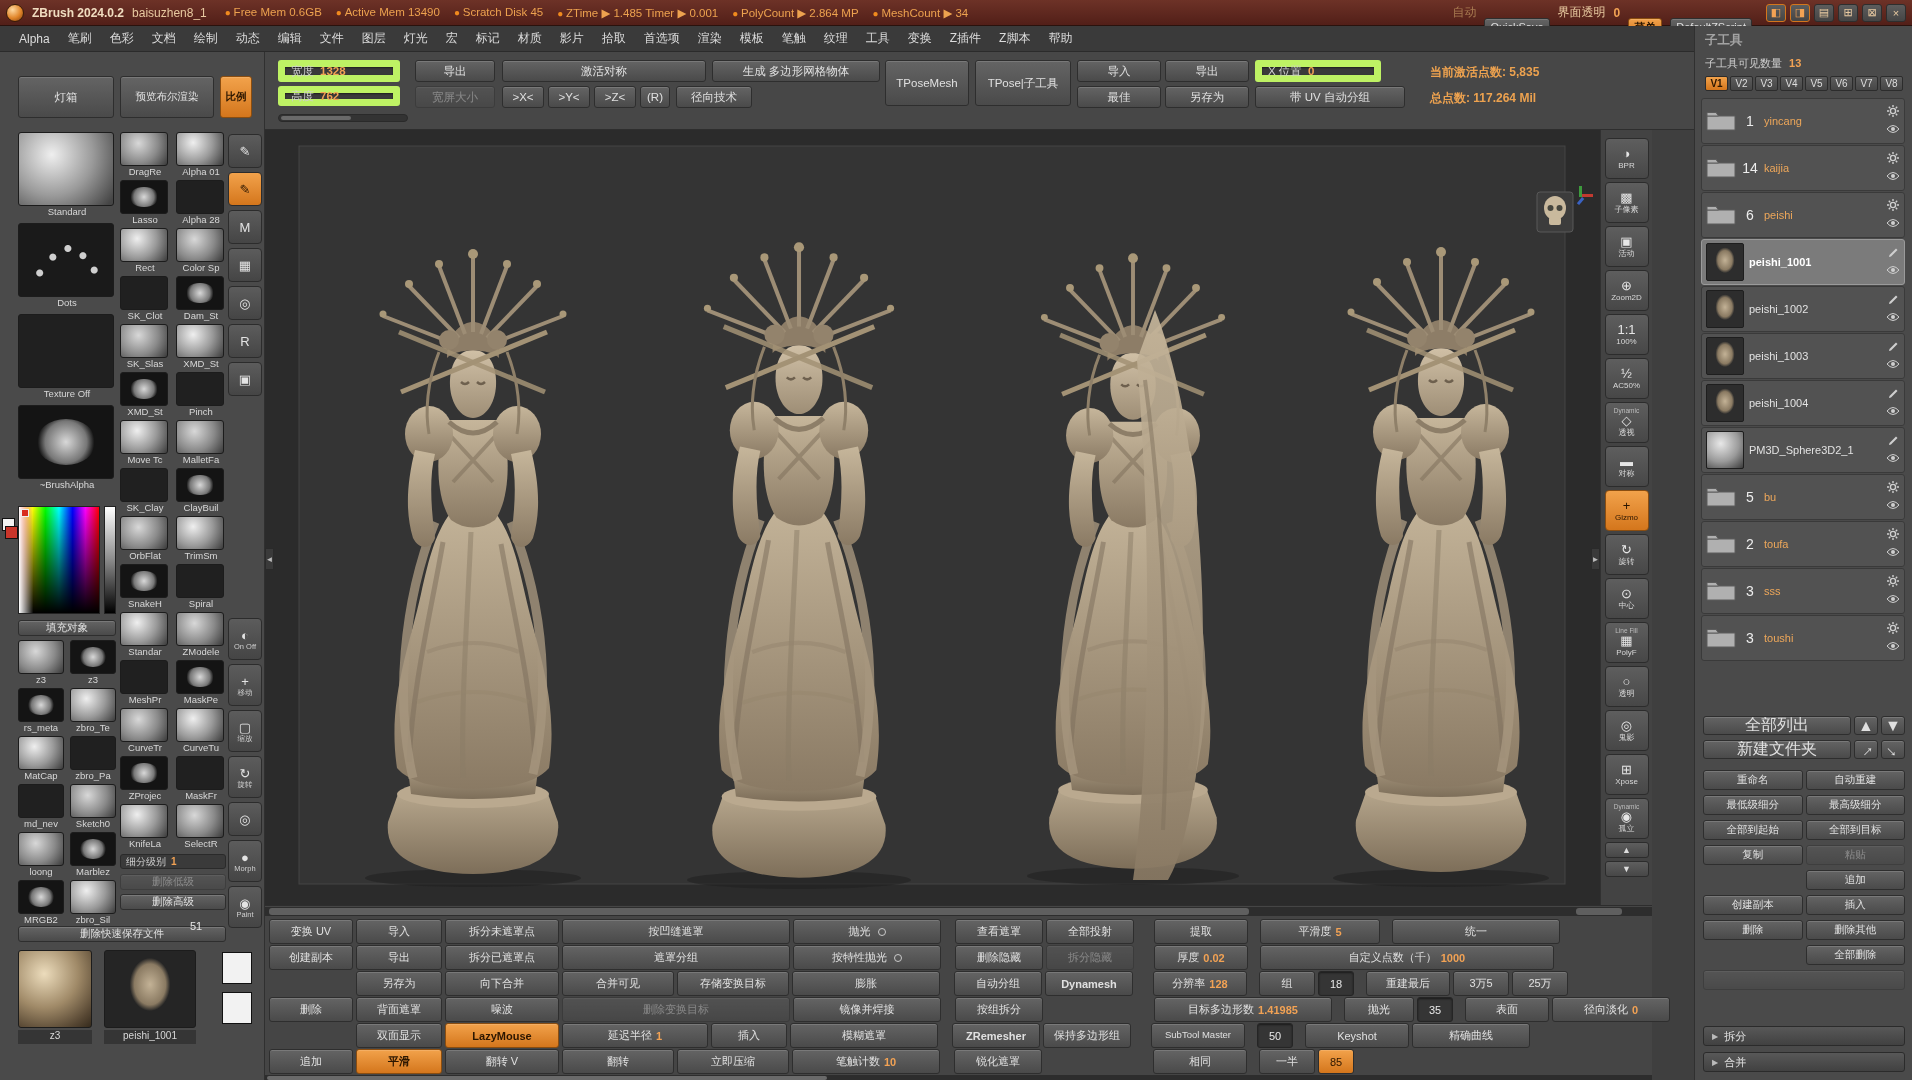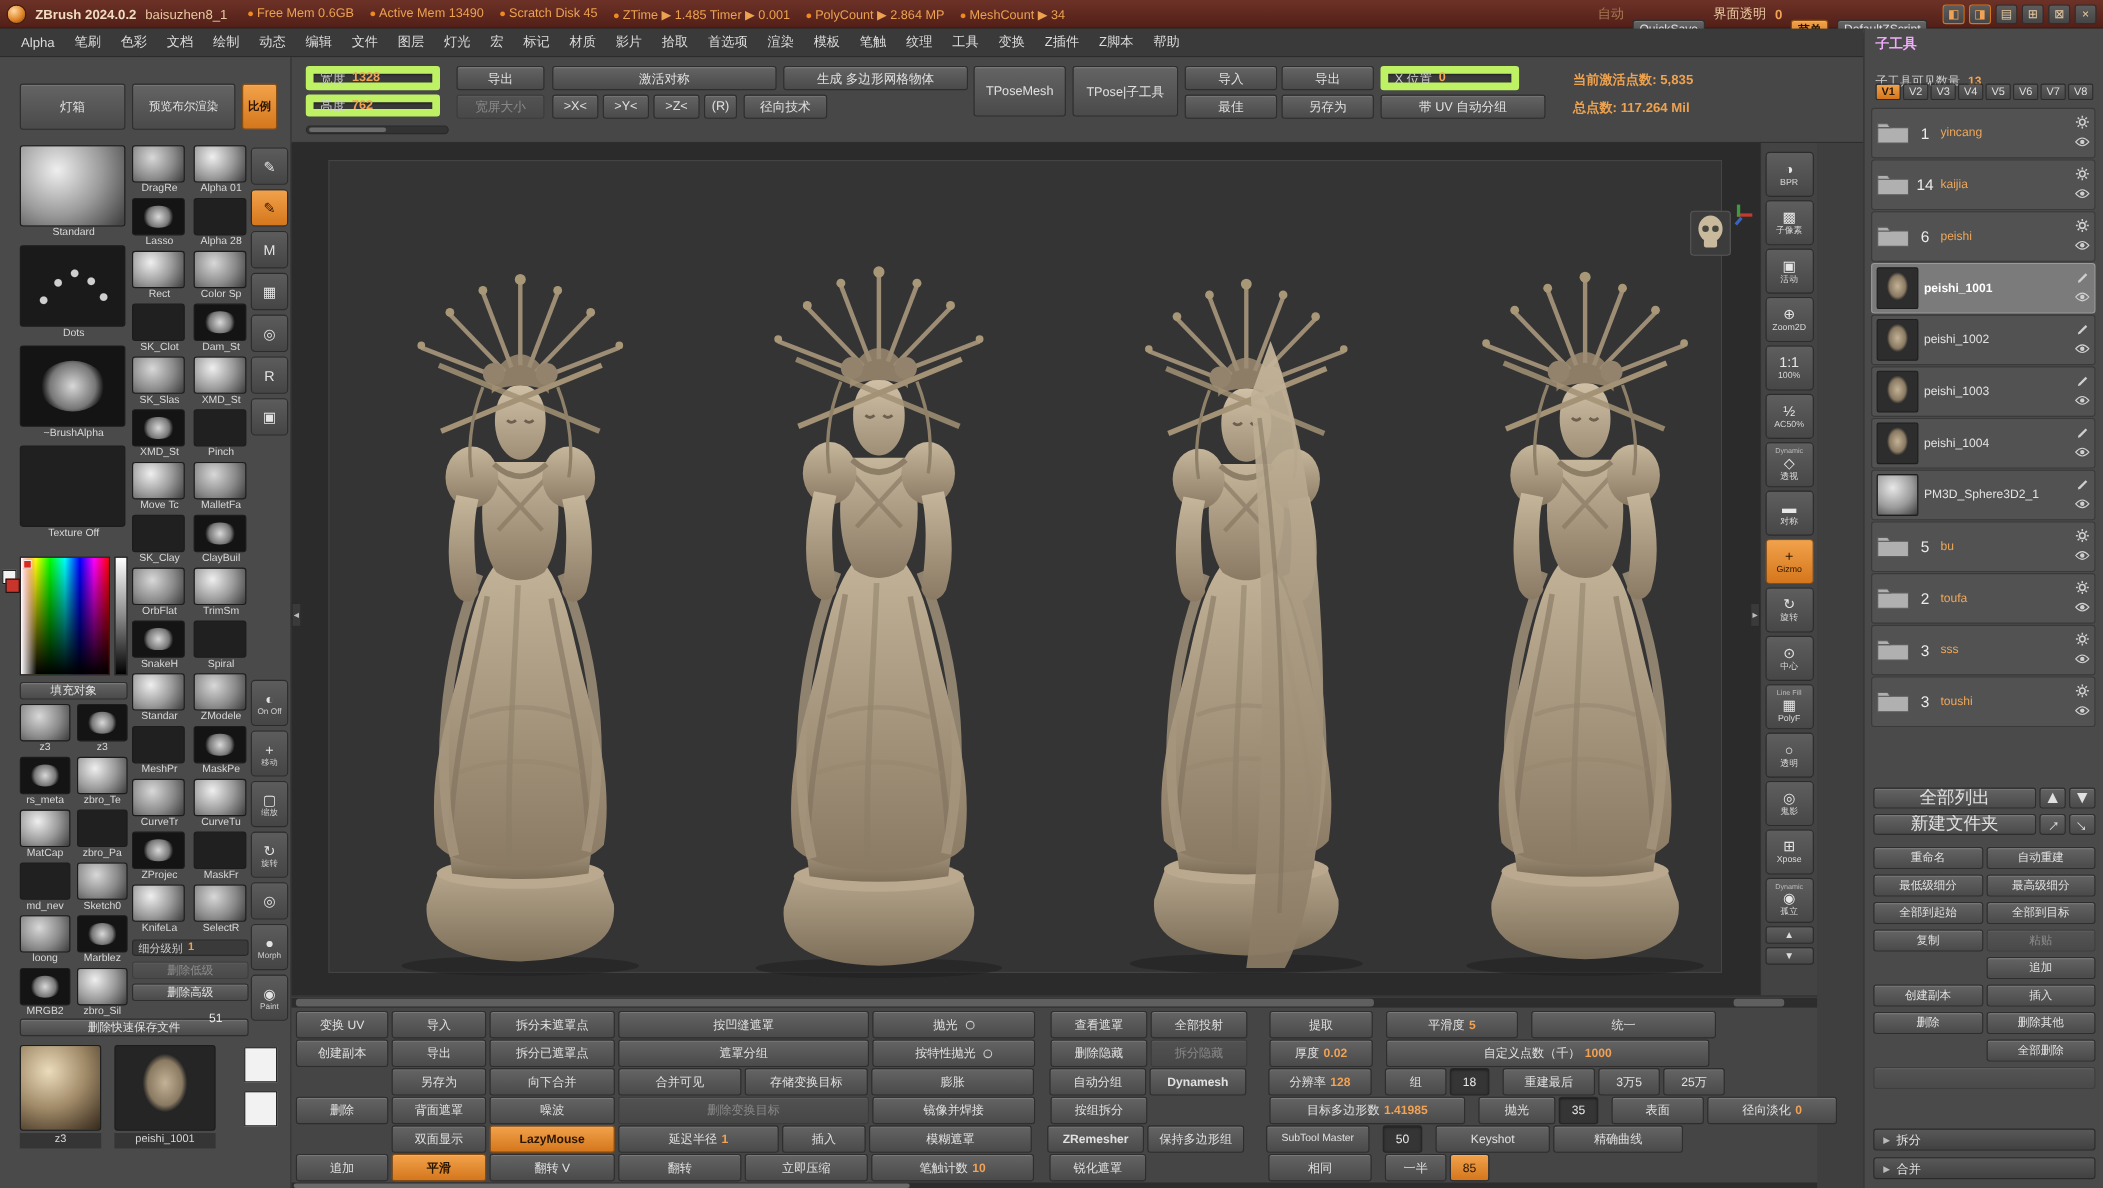--- a/index.html
+++ b/index.html
@@ -87,22 +87,22 @@
 .shelf{position:absolute;left:1600px;top:130px;width:52px;height:775px;background:#434343;border-left:1px solid #313131;display:flex;flex-direction:column;align-items:center;padding-top:8px;gap:3px;}
 .sh-btn{width:44px;height:41px;background:linear-gradient(#5e5e5e,#474747);border:1px solid #2c2c2c;border-radius:4px;display:flex;flex-direction:column;align-items:center;justify-content:center;line-height:1;}
 .sh-btn.active{background:linear-gradient(#f2a24b,#d4761c);border-color:#8a4d10;}
 .sh-glyph{font-size:13px;color:#e6e6e6;}
 .sh-btn.active .sh-glyph,.sh-btn.active .sh-label{color:#2b1600;}
 .sh-label{font-size:8px;color:#d8d8d8;margin-top:2px;}
 .sh-tag{font-size:6.5px;color:#bdbdbd;}
 .sh-arrow{width:44px;height:16px;font-size:9px;display:flex;align-items:center;justify-content:center;background:linear-gradient(#5e5e5e,#474747);border:1px solid #2c2c2c;border-radius:3px;color:#ddd;}
 
 .right-panel{position:absolute;left:1694px;top:26px;width:218px;height:1054px;background:#4a4a4a;border-left:1px solid #303030;padding:0 8px;}
-.rp-title{position:absolute;left:10px;top:6px;font-size:12.5px;color:#f0abfc;font-weight:bold;}
-.rp-count{position:absolute;left:10px;top:30px;font-size:11px;color:#cfcfcf;margin-top:10px;}
+.rp-title{position:absolute;left:10px;top:6px;font-size:12.5px;color:#a3a3a3;font-weight:bold;}
+.rp-count{position:absolute;left:10px;top:30px;font-size:11px;color:#cfcfcf;}
 .rp-count .val{margin-left:4px;}
 .rp-tabs{position:absolute;left:10px;top:50px;display:flex;gap:2px;}
 .rp-tab{width:23px;height:15px;font-size:10px;display:flex;align-items:center;justify-content:center;background:linear-gradient(#5c5c5c,#464646);border:1px solid #2c2c2c;border-radius:2px;color:#ddd;}
 .rp-tab.active{background:linear-gradient(#f2a24b,#d4761c);color:#2b1600;font-weight:bold;}
 #subtool-list{position:absolute;left:6px;top:72px;width:204px;}
 .st-row{height:46px;margin-bottom:1px;background:#525252;border:1px solid #3a3a3a;border-radius:3px;display:flex;align-items:center;gap:5px;padding:0 4px;}
 .st-row.sel{background:#7b7b7b;border-color:#9a9a9a;}
 .st-folder{display:flex;align-items:center;}
 .st-count{font-size:14px;color:#ededed;min-width:18px;text-align:center;}
 .st-name{flex:1;font-size:11px;color:#e2e2e2;overflow:hidden;white-space:nowrap;}
@@ -245,26 +245,26 @@
     <div id="big-brushes">
         <div class="bb-cell">
           <div class="thumb tv-sphere"></div>
           <div class="tlabel">Standard</div>
         </div>
         <div class="bb-cell">
           <div class="thumb tv-dots"></div>
           <div class="tlabel">Dots</div>
         </div>
         <div class="bb-cell">
+          <div class="thumb tv-dark"></div>
+          <div class="tlabel">Texture Off</div>
+        </div>
+        <div class="bb-cell">
           <div class="thumb tv-alpha"></div>
           <div class="tlabel">~BrushAlpha</div>
-        </div>
-        <div class="bb-cell">
-          <div class="thumb tv-dark"></div>
-          <div class="tlabel">Texture Off</div>
         </div>
       </div>
     <div id="brush-pairs">
         <div class="bp-row">
           <div class="bp-cell">
             <div class="thumb tv-clay" style="width: 48px; height: 34px;"></div>
             <div class="tlabel">DragRe</div>
           </div>
           <div class="bp-cell">
             <div class="thumb tv-sphere" style="width: 48px; height: 34px;"></div>

